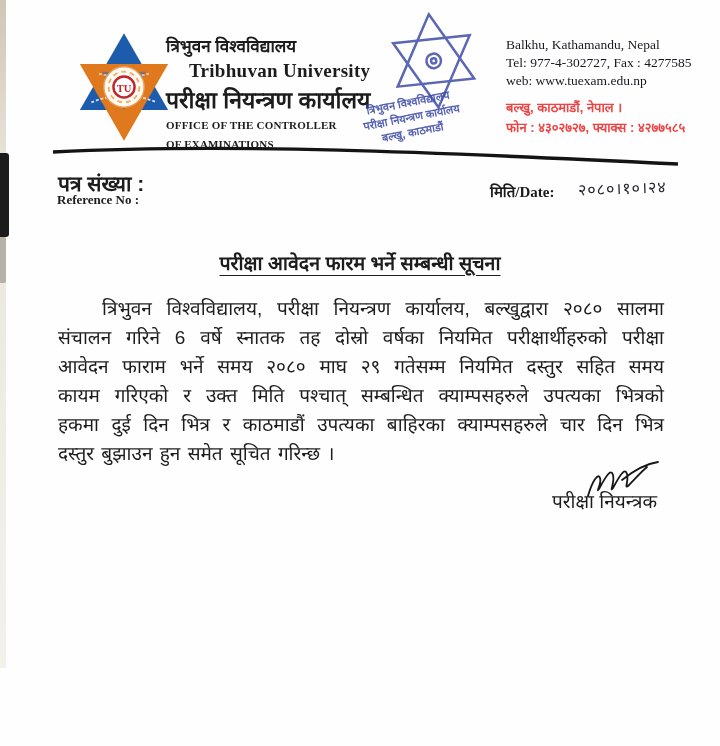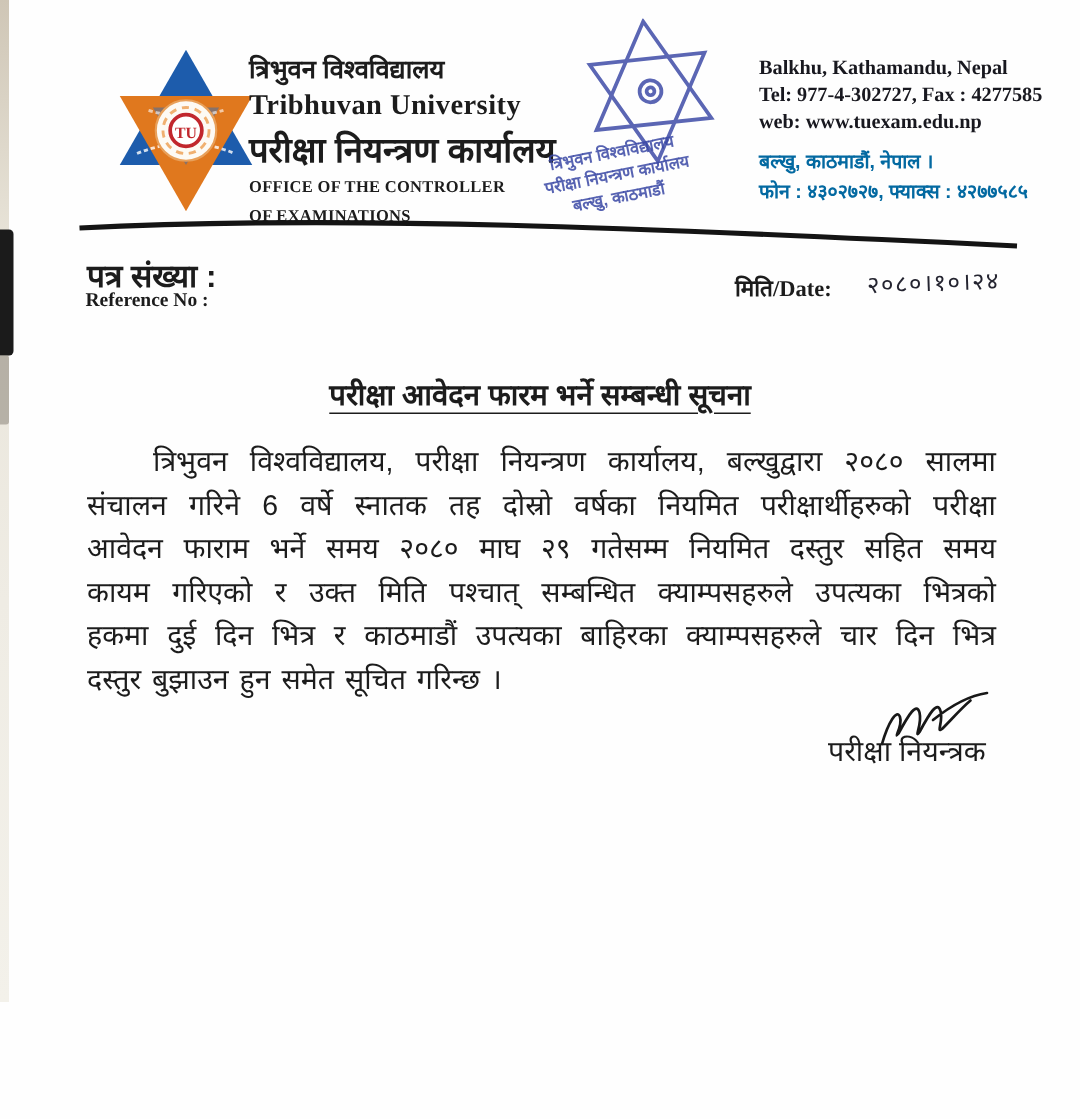--- a/index.html
+++ b/index.html
@@ -36,20 +36,21 @@
   
   .emblem { position: absolute; left: 76px; top: 31px; }
   .org-block { position: absolute; left: 166px; top: 36px; }
   .org-np {
     font-size: 17px; font-weight: bold; line-height: 22px;
   }
   .org-en {
     font-family: "Liberation Serif", serif;
     font-size: 19px; font-weight: bold; line-height: 25px;
     letter-spacing: .3px;
+    text-align: right;
   }
   .office-np {
     font-size: 23px; font-weight: bold; line-height: 31px; margin-top: 2px;
   }
   .office-en {
     font-family: "Liberation Serif", serif;
     font-size: 11px; font-weight: bold; line-height: 19px;
     letter-spacing: .2px;
   }
 
@@ -62,26 +63,26 @@
     color: rgba(58, 72, 165, 0.85);
     font-size: 11px; font-weight: bold; line-height: 15px;
     white-space: nowrap;
   }
   .stamp-lines div:nth-child(2) { margin-left: -6px; }
   .stamp-lines div:nth-child(3) { margin-left: 10px; }
 
   .contact { position: absolute; left: 506px; top: 36px; width: 210px; }
   .contact-en {
     font-family: "Liberation Serif", serif;
-    font-size: 13.5px; font-weight: bold; line-height: 18px;
+    font-size: 13.5px; font-weight: normal; line-height: 18px;
     color: #18181f;
   }
   .contact-np {
     font-size: 13px; font-weight: bold; line-height: 20px;
-    margin-top: 8px; color: #0369a1;
+    margin-top: 8px; color: #ef4444;
   }
 
   .header-rule { position: absolute; left: 0; top: 0; }
 
   
   .ref-np {
     position: absolute; left: 58px; top: 169px;
     font-size: 21px; font-weight: bold;
   }
   .ref-en {

